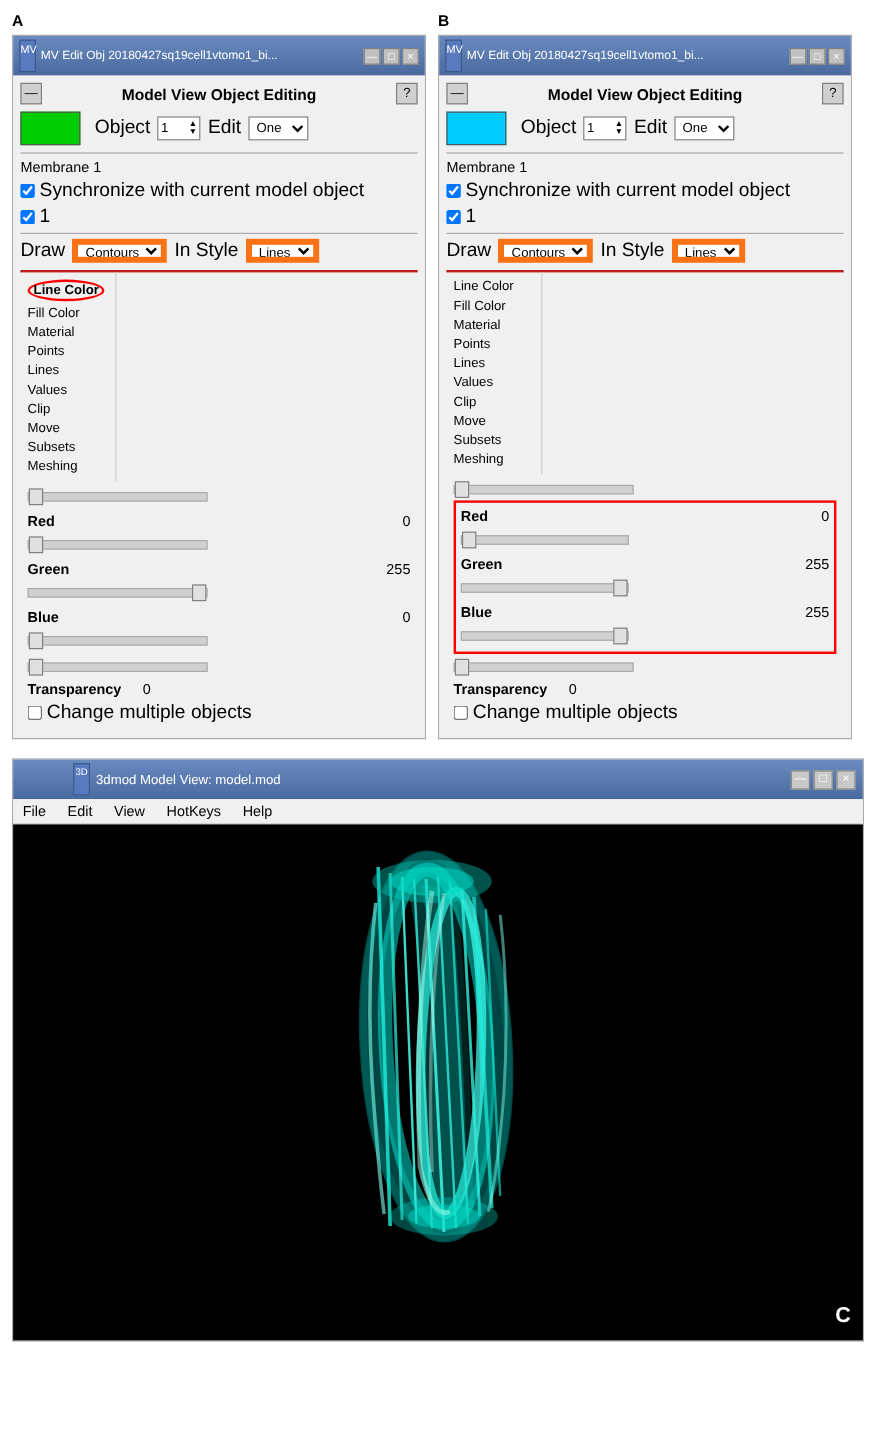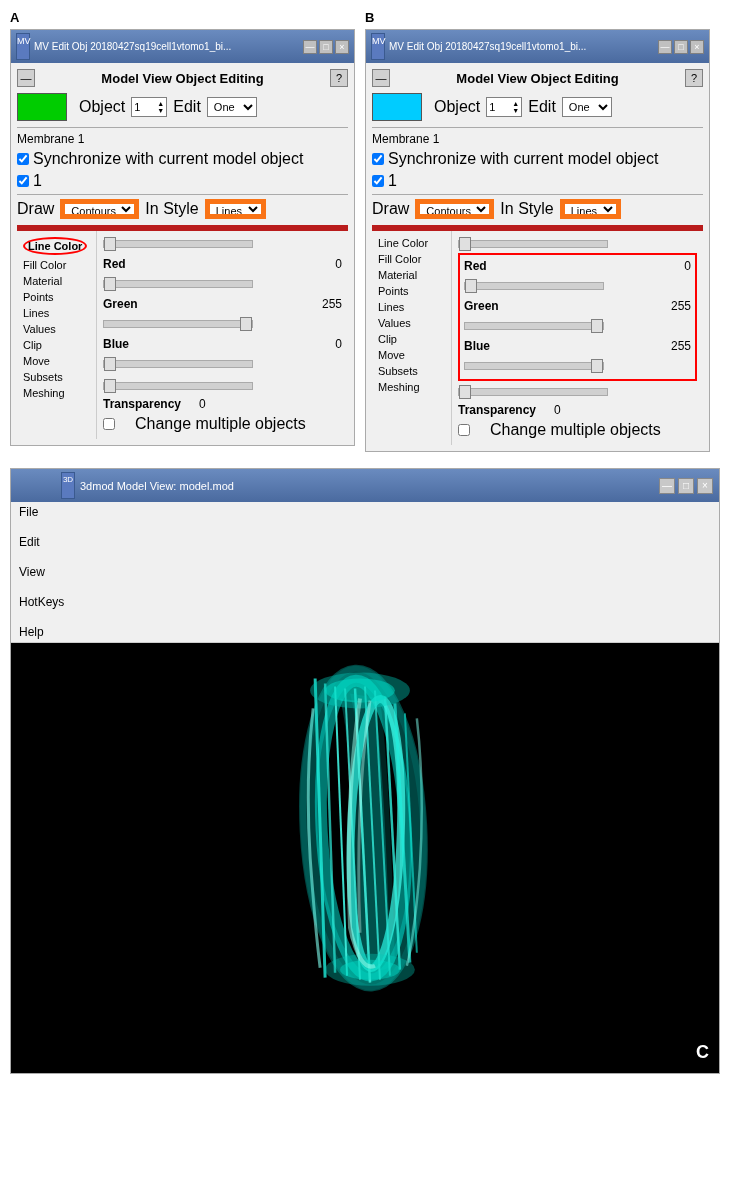--- a/index.html
+++ b/index.html
@@ -217,23 +217,23 @@
     .dropdown-select {
       height: 20px;
       border: 5px solid #f97316;
       background: white;
       font-size: 11px;
       padding: 0 2px;
     }
 
     .main-section {
       display: flex;
-      flex-direction: row;
+      flex-direction: column;
       gap: 0;
-      border-top: 6px solid #b91c1c;
+      border-top: 2px solid #b91c1c;
     }
 
     .sidebar-menu {
       width: 80px;
       border-right: 1px solid #ccc;
       padding: 4px 0;
     }
 
     .sidebar-item {
       padding: 2px 6px;
@@ -318,21 +318,21 @@
       width: 90px;
     }
 
     .transparency-value {
       font-size: 12px;
     }
 
     .change-objects-row {
       display: flex;
       align-items: center;
-      gap: 20px;
+      gap: 4px;
     }
 
     
     .model-view-window {
       border: 1px solid #aaa;
       background: #f0f0f0;
       width: 710px;
       margin-top: 6px;
     }
 
@@ -371,21 +371,20 @@
       cursor: pointer;
     }
 
     .menu-bar {
       background: #f0f0f0;
       padding: 2px 6px;
       display: flex;
       gap: 14px;
       font-size: 12px;
       border-bottom: 1px solid #ccc;
-      flex-direction: column;
     }
 
     .menu-item {
       cursor: pointer;
       padding: 1px 2px;
     }
 
     .model-viewport {
       background: #000;
       width: 100%;

